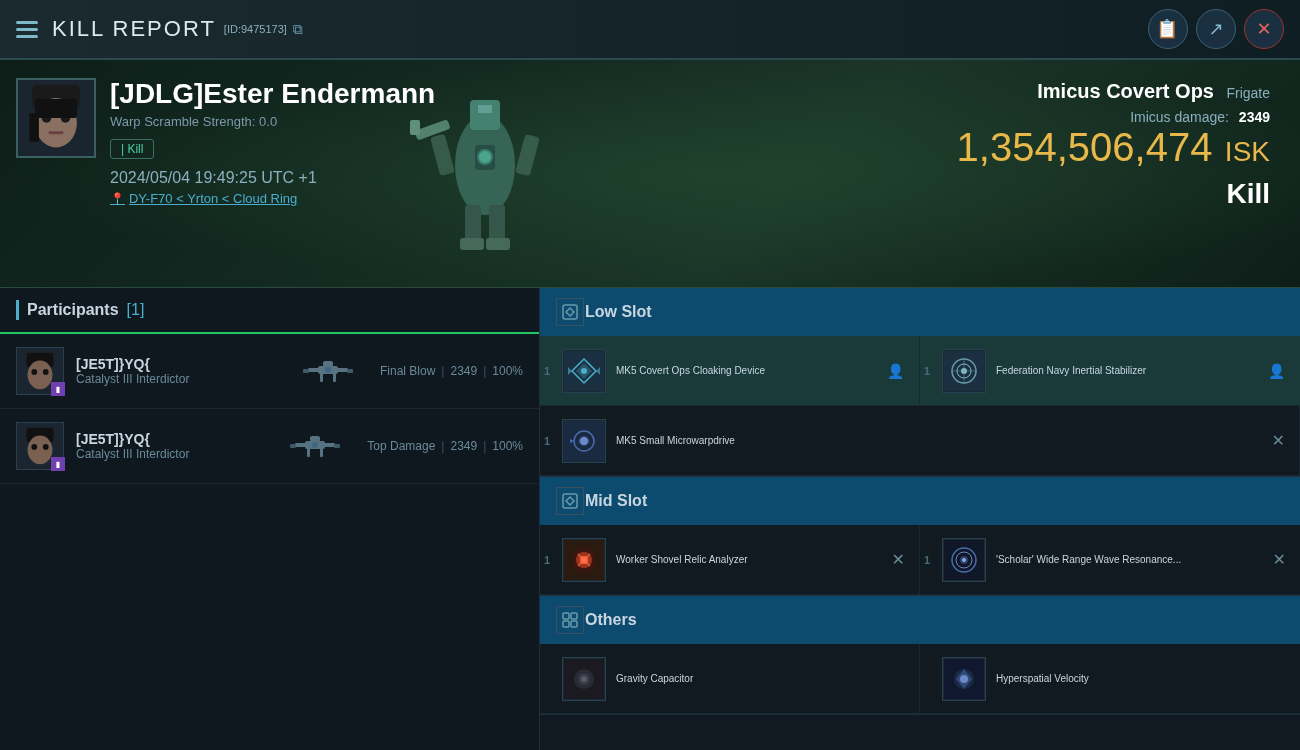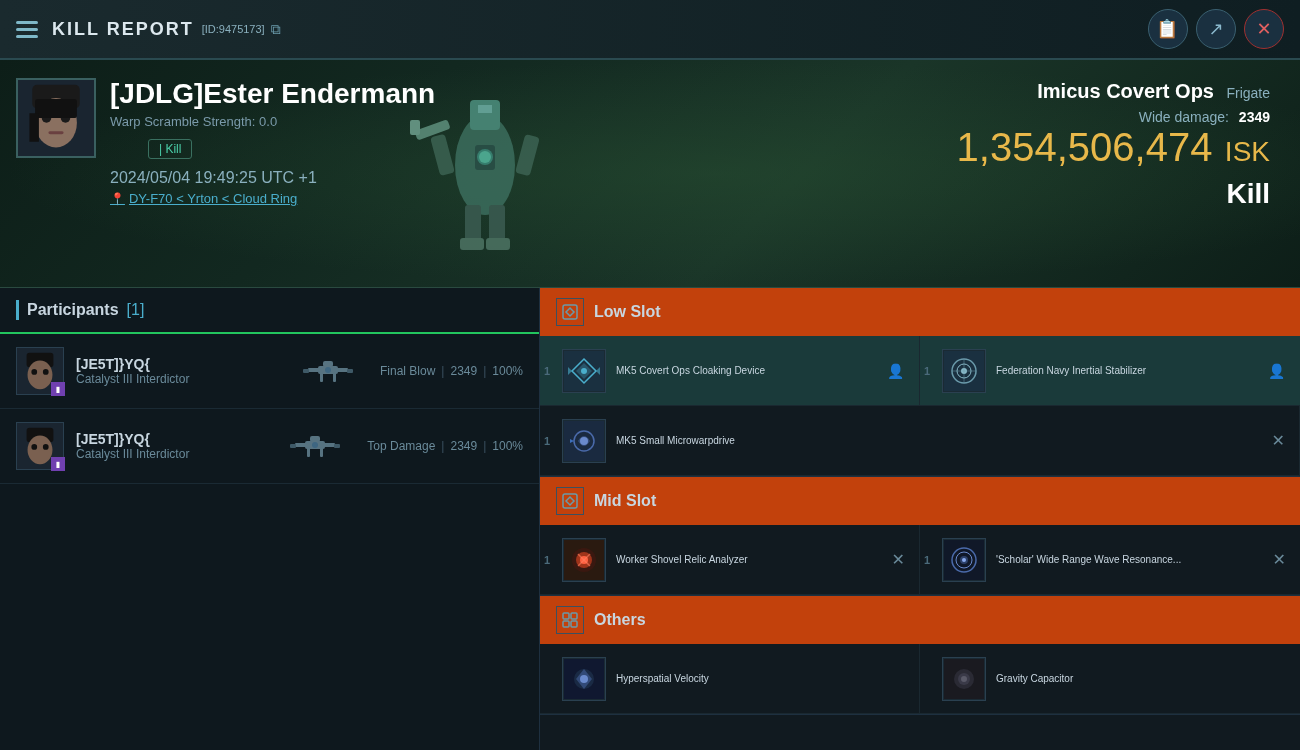--- a/index.html
+++ b/index.html
@@ -30,22 +30,22 @@
       cursor: pointer;
     }
     .hamburger-icon span {
       display: block;
       width: 22px;
       height: 3px;
       background: #7fb8c8;
       border-radius: 2px;
     }
     .header-title {
-      font-size: 18px;
-      font-weight: bold;
+      font-size: 22px;
+      font-weight: normal;
       letter-spacing: 2px;
       color: #dce8ee;
       text-transform: uppercase;
     }
     .header-id {
       font-size: 11px;
       color: #8ab0be;
       margin-left: 8px;
     }
     .header-copy-icon {
@@ -130,21 +130,20 @@
       margin-bottom: 10px;
     }
     .hero-badge {
       display: inline-block;
       padding: 2px 10px;
       border: 1px solid #3a7060;
       color: #4acea8;
       font-size: 12px;
       border-radius: 3px;
       margin-bottom: 10px;
-      margin-left: 38px;
     }
     .hero-date {
       font-size: 16px;
       color: #8ab0be;
       margin-bottom: 4px;
     }
     .hero-location {
       font-size: 13px;
       color: #4aaecc;
       text-decoration: underline;
@@ -315,22 +314,22 @@
       background: #111a20;
       overflow-y: auto;
     }
 
     .slot-section { border-bottom: 1px solid #1e3040; }
 
     .slot-header {
       display: flex;
       align-items: center;
       padding: 10px 16px;
-      background: #c2410c;
-      gap: 10px;
+      background: #0c4a6e;
+      gap: 1px;
     }
     .slot-header-icon {
       width: 28px;
       height: 28px;
       border: 1px solid #3a5060;
       display: flex;
       align-items: center;
       justify-content: center;
       font-size: 14px;
       color: #6a9aaa;
@@ -494,21 +493,21 @@
       </div>
     </div>
   </div>
 
   <div class="hero-right">
     <div>
       <span class="hero-ship-name">Imicus Covert Ops</span>
       <span class="hero-ship-type">Frigate</span>
     </div>
     <div class="hero-damage-label">
-      <span>Wide damage:</span>
+      <span>Imicus damage:</span>
       <span style="color:#fff;font-weight:bold;margin-left:6px;">2349</span>
     </div>
     <div>
       <span class="hero-isk">1,354,506,474</span>
       <span class="hero-isk-unit">ISK</span>
     </div>
     <div class="hero-kill-label">Kill</div>
   </div>
 </div>
 
@@ -738,41 +737,41 @@
             <rect x="10" y="10" width="6" height="6" rx="1" fill="none" stroke="#6a9aaa" stroke-width="1.5"></rect>
           </svg>
         </div>
         <span class="slot-header-title">Others</span>
       </div>
       <div class="slot-items">
 
         <div class="slot-item">
           <div class="slot-item-icon">
             <svg width="40" height="40" viewBox="0 0 40 40">
+              <rect width="40" height="40" fill="#1a1a20"></rect>
+              <circle cx="20" cy="20" r="10" fill="#2a2a34"></circle>
+              <circle cx="20" cy="20" r="6" fill="#3a3a48"></circle>
+              <circle cx="20" cy="20" r="3" fill="#5a5a68"></circle>
+            </svg>
+          </div>
+          <div class="slot-item-info">
+            <div class="slot-item-name">Gravity Capacitor</div>
+          </div>
+        </div>
+
+        <div class="slot-item">
+          <div class="slot-item-icon">
+            <svg width="40" height="40" viewBox="0 0 40 40">
               <rect width="40" height="40" fill="#101830"></rect>
               <circle cx="20" cy="20" r="10" fill="#1a2a44"></circle>
               <polygon points="20,10 28,20 20,30 12,20" fill="#4a6aaa" opacity="0.5"></polygon>
               <circle cx="20" cy="20" r="4" fill="#6a8acc"></circle>
             </svg>
           </div>
           <div class="slot-item-info">
             <div class="slot-item-name">Hyperspatial Velocity</div>
           </div>
         </div>
-
-        <div class="slot-item">
-          <div class="slot-item-icon">
-            <svg width="40" height="40" viewBox="0 0 40 40">
-              <rect width="40" height="40" fill="#1a1a20"></rect>
-              <circle cx="20" cy="20" r="10" fill="#2a2a34"></circle>
-              <circle cx="20" cy="20" r="6" fill="#3a3a48"></circle>
-              <circle cx="20" cy="20" r="3" fill="#5a5a68"></circle>
-            </svg>
-          </div>
-          <div class="slot-item-info">
-            <div class="slot-item-name">Gravity Capacitor</div>
-          </div>
-        </div>
       </div>
     </div>
 
   </div>
 </div>
 
 </body></html>

